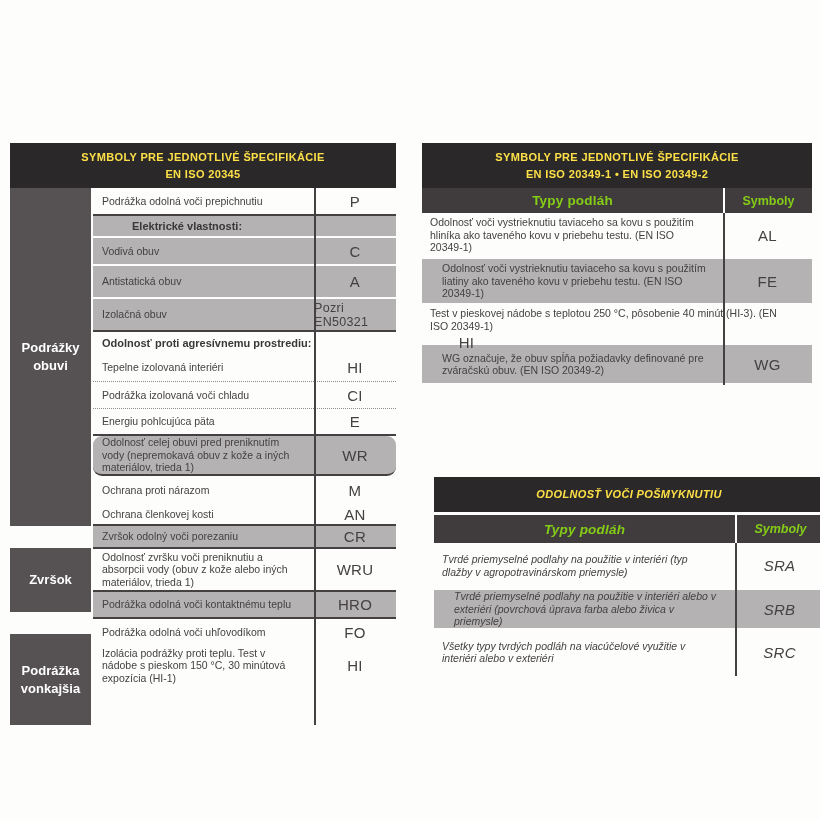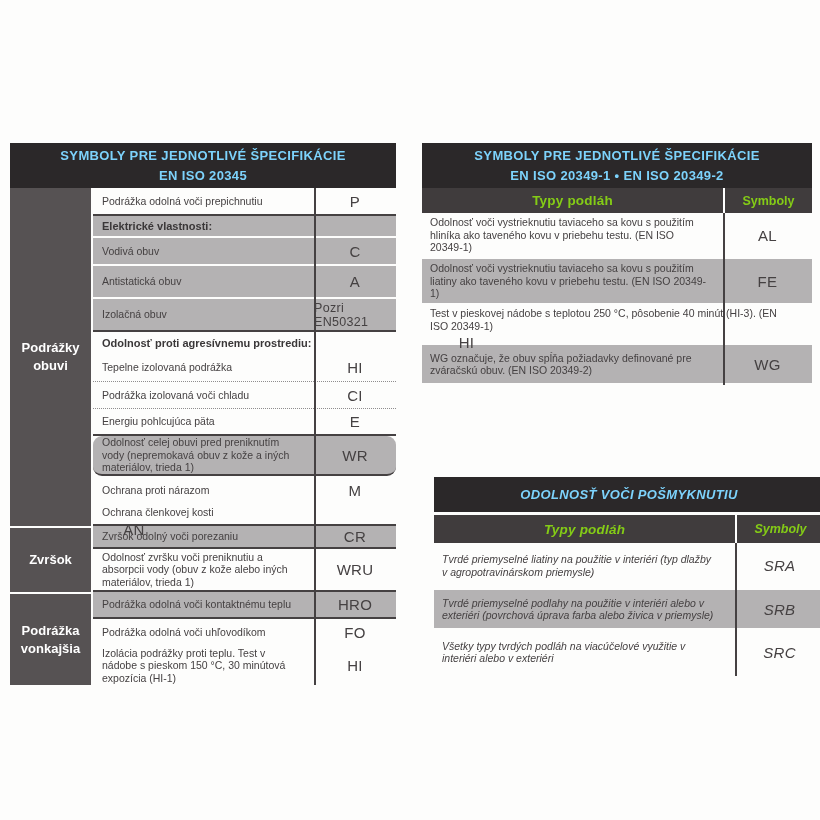--- a/index.html
+++ b/index.html
@@ -17,37 +17,37 @@
     font-family:"Liberation Sans", sans-serif;
     color:var(--text);
     -webkit-font-smoothing:antialiased;
   }
   .tbl{position:absolute;}
   #left-table{left:10px;top:143px;width:386px;}
   #right-top{left:422px;top:143px;width:390px;}
   #right-bottom{left:434px;top:477px;width:390px;font-style:italic;}
 
   .title{
-    background:var(--header-bg);color:#7dd3fc;font-weight:bold;
-    font-size:13px;letter-spacing:.35px;text-align:center;
+    background:var(--header-bg);color:#fde047;font-weight:bold;
+    font-size:11px;letter-spacing:.35px;text-align:center;
     display:flex;flex-direction:column;justify-content:center;
     line-height:1.5;
   }
   #left-table .title,#right-top .title{height:45px;}
   #right-bottom .title{height:35px;}
 
   .subheader{display:flex;background:var(--subheader-bg);color:#84cc16;font-weight:bold;}
   #right-top .subheader{height:25px;}
   #right-bottom .subheader{height:28px;margin-top:3px;}
   .sh-types{flex:1;display:flex;align-items:center;justify-content:center;font-size:13.5px;letter-spacing:.2px;}
   .sh-symbols{width:89px;border-left:2px solid #fff;box-sizing:border-box;display:flex;align-items:center;justify-content:center;font-size:12.5px;}
 
   
   .lbody{display:flex;}
-  .group-col{width:81px;margin-right:2px;display:flex;flex-direction:column;}
+  .group-col{width:81px;margin-right:2px;display:flex;flex-direction:column;gap:20px;}
   .group-cell{
     background:var(--group-bg);color:#fff;font-weight:bold;font-size:13px;
     display:flex;align-items:center;justify-content:center;text-align:center;
     line-height:1.35;box-sizing:border-box;padding:0 6px;
   }
   .group-cell.gap{border-top:2px solid #fdfdfc;}
   .rows-col{flex:1;position:relative;}
   .vline{position:absolute;top:0;bottom:0;width:2px;background:var(--dark-line);z-index:5;}
   #left-table .vline{left:calc(100% - 82px);}
   #right-top .vline,#right-bottom .vline{left:calc(100% - 89px);}
@@ -55,21 +55,21 @@
   .lrow{display:flex;box-sizing:border-box;}
   .lrow.gray{background:var(--row-gray);}
   .lrow .desc{flex:1;display:flex;align-items:center;padding:2px 12px 2px 9px;font-size:10.5px;line-height:12.5px;}
   .lrow .desc.bold{font-weight:bold;font-size:11px;color:#3a3738;}
   .lrow .sym{width:82px;display:flex;align-items:center;justify-content:center;font-size:15px;letter-spacing:.3px;}
   .lrow .sym.small{font-size:12.5px;}
 
   
   .rbody{position:relative;}
   .rrow{display:flex;box-sizing:border-box;border-bottom:2px solid #fdfdfc;}
-  .rrow.gray{background:var(--row-gray);}
+  .rrow.gray{background:var(--row-gray);padding-left:12px;}
   .rrow .desc{flex:1;display:flex;align-items:center;padding:2px 16px 2px 8px;font-size:10.5px;line-height:12.5px;}
   .rrow .sym{width:89px;display:flex;align-items:center;justify-content:center;font-size:15px;letter-spacing:.3px;}
 </style>
 </head>
 <body style="background: rgb(253, 253, 252);">
 
 <div class="tbl" id="left-table">
   <div class="title">
     <span>SYMBOLY PRE JEDNOTLIVÉ ŠPECIFIKÁCIE</span>
     <span>EN ISO 20345</span>
@@ -79,61 +79,61 @@
         <div class="group-cell" style="height: 338px;">Podrážky obuvi</div>
         <div class="group-cell gap" style="height: 66px;">Zvršok</div>
         <div class="group-cell gap" style="height: 93px;">Podrážka vonkajšia</div>
       </div>
     <div class="rows-col">
       <div class="vline"></div>
     <div class="lrow" style="height: 28px; border-bottom: 2px solid rgb(69, 65, 66);">
           <div class="desc">Podrážka odolná voči prepichnutiu</div>
           <div class="sym">P</div>
         </div>
-        <div class="lrow gray" style="height: 22px; border-bottom: 2px solid rgb(253, 253, 252);">
+        <div class="lrow gray" style="height: 22px; border-bottom: 2px solid rgb(253, 253, 252); padding-left: 30px;">
           <div class="desc bold">Elektrické vlastnosti:</div>
           <div class="sym"></div>
         </div>
         <div class="lrow gray" style="height: 28px; border-bottom: 2px solid rgb(253, 253, 252); gap: 8px;">
           <div class="desc">Vodivá obuv</div>
           <div class="sym">C</div>
         </div>
         <div class="lrow gray" style="height: 33px; border-bottom: 2px solid rgb(253, 253, 252);">
           <div class="desc">Antistatická obuv</div>
           <div class="sym">A</div>
         </div>
         <div class="lrow gray" style="height: 33px; border-bottom: 2px solid rgb(69, 65, 66);">
           <div class="desc">Izolačná obuv</div>
           <div class="sym small">Pozri EN50321</div>
         </div>
         <div class="lrow" style="height: 22px; border-bottom: none; flex-direction: column;">
           <div class="desc bold">Odolnosť proti agresívnemu prostrediu:</div>
           <div class="sym"></div>
         </div>
         <div class="lrow" style="height: 28px; border-bottom: 1px dotted rgb(143, 141, 142);">
-          <div class="desc">Tepelne izolovaná podrážka</div>
+          <div class="desc">Tepelne izolovaná interiéri</div>
           <div class="sym">HI</div>
         </div>
         <div class="lrow" style="height: 27px; border-bottom: 1px dotted rgb(143, 141, 142);">
           <div class="desc">Podrážka izolovaná voči chladu</div>
           <div class="sym">CI</div>
         </div>
         <div class="lrow" style="height: 27px; border-bottom: 2px solid rgb(69, 65, 66);">
           <div class="desc">Energiu pohlcujúca päta</div>
           <div class="sym">E</div>
         </div>
         <div class="lrow gray" style="height: 40px; border-bottom: 2px solid rgb(69, 65, 66); border-radius: 9px;">
           <div class="desc">Odolnosť celej obuvi pred preniknutím vody (nepremokavá obuv z kože a iných materiálov, trieda 1)</div>
           <div class="sym">WR</div>
         </div>
         <div class="lrow" style="height: 28px; border-bottom: none;">
           <div class="desc">Ochrana proti nárazom</div>
           <div class="sym">M</div>
         </div>
-        <div class="lrow" style="height: 22px; border-bottom: 2px solid rgb(69, 65, 66); flex-direction: column;">
+        <div class="lrow" style="height: 22px; border-bottom: 2px solid rgb(69, 65, 66);">
           <div class="desc">Ochrana členkovej kosti</div>
           <div class="sym">AN</div>
         </div>
         <div class="lrow gray" style="height: 23px; border-bottom: 2px solid rgb(69, 65, 66);">
           <div class="desc">Zvršok odolný voči porezaniu</div>
           <div class="sym">CR</div>
         </div>
         <div class="lrow" style="height: 43px; border-bottom: 2px solid rgb(69, 65, 66);">
           <div class="desc">Odolnosť zvršku voči preniknutiu a absorpcii vody (obuv z kože alebo iných materiálov, trieda 1)</div>
           <div class="sym">WRU</div>
@@ -188,21 +188,21 @@
   <div class="title">
     <span>ODOLNOSŤ VOČI POŠMYKNUTIU</span>
   </div>
   <div class="subheader">
     <div class="sh-types">Typy podláh</div>
     <div class="sh-symbols">Symboly</div>
   </div>
   <div class="rbody">
     <div class="vline"></div>
   <div class="rrow" style="height: 47px;">
-        <div class="desc">Tvrdé priemyselné liatiny na použitie v interiéri (typ dlažby v agropotravinárskom priemysle)</div>
+        <div class="desc">Tvrdé priemyselné podlahy na použitie v interiéri (typ dlažby v agropotravinárskom priemysle)</div>
         <div class="sym">SRA</div>
       </div>
       <div class="rrow gray" style="height: 40px;">
         <div class="desc">Tvrdé priemyselné podlahy na použitie v interiéri alebo v exteriéri (povrchová úprava farba alebo živica v priemysle)</div>
         <div class="sym">SRB</div>
       </div>
       <div class="rrow" style="height: 46px;">
         <div class="desc">Všetky typy tvrdých podláh na viacúčelové využitie v interiéri alebo v exteriéri</div>
         <div class="sym">SRC</div>
       </div>

